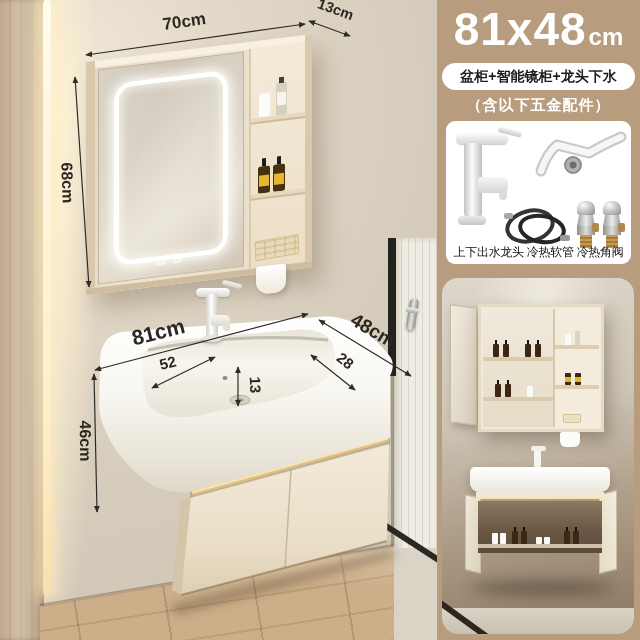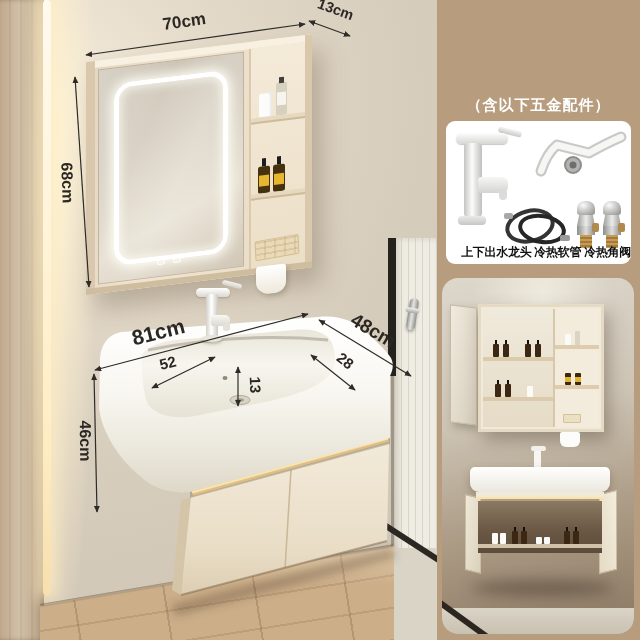--- a/index.html
+++ b/index.html
@@ -145,22 +145,22 @@
   .valve { position:absolute; width:18px; height:48px; }
   .vv-1 { left:3px; } .vv-2 { left:29px; }
   .v-cap  { height:14px; border-radius:8px 8px 3px 3px;
             background:radial-gradient(ellipse at 35% 30%, #fbfbfb, #b6b6b4 60%, #898987); }
   .v-cone { height:11px; background:linear-gradient(90deg,#9b9b99,#ebebe9 50%,#9b9b99);
             clip-path:polygon(12% 0,88% 0,100% 100%,0 100%); }
   .v-body { height:9px; background:linear-gradient(90deg,#8d8d8b,#dededc 50%,#8d8d8b); }
   .v-brass{ height:13px; margin:0 3px;
             background:repeating-linear-gradient(180deg,#c69b56 0 2px,#a37a3a 2px 4px); }
   .v-side { position:absolute; top:22px; right:-4px; width:7px; height:9px; background:#b08a4d; border-radius:2px; }
-  .hw-caption { position:absolute; bottom:3px; left:0; right:0; text-align:right; font-size:12px;
-            font-weight:700; color:#101010; white-space:nowrap; letter-spacing:-.3px; }
+  .hw-caption { position:absolute; bottom:3px; left:0; right:0; text-align:center; font-size:12px;
+            font-weight:400; color:#101010; white-space:nowrap; letter-spacing:-.3px; }
 
   
   .inset { position:absolute; top:278px; left:5px; right:6px; bottom:6px; border-radius:16px; overflow:hidden;
            background:linear-gradient(168deg,#ddd7cc 0%,#cdc4b5 38%,#ab9a84 68%,#8a7762 100%); }
   .in-glow { position:absolute; left:15%; top:0; width:74%; height:42%;
            background:radial-gradient(ellipse at 50% 18%, rgba(255,252,240,.6), transparent 70%); }
   .in-mcab { position:absolute; left:36px; top:26px; width:126px; height:128px; background:#f1e9da;
            border:3px solid #e5dac4; box-shadow:5px 8px 16px rgba(68,52,36,.35); }
   .in-mcab-main { position:absolute; left:2px; top:2px; width:70px; height:118px;
            background:linear-gradient(#f0eadc,#e5dbc6); }
@@ -339,20 +339,24 @@
       <text class="dim-text" x="160" y="339" font-size="21" font-weight="700" text-anchor="middle" transform="rotate(-14 160 339)">81cm</text>
       <text class="dim-text" x="370" y="336" font-size="19" font-weight="700" text-anchor="middle" transform="rotate(31 370 336)">48cm</text>
       <text class="dim-text" x="169" y="368" font-size="15" text-anchor="middle" transform="rotate(-14 169 368)">52</text>
       <text class="dim-text" x="342" y="365" font-size="15" text-anchor="middle" transform="rotate(38 342 365)">28</text>
       <text class="dim-text" x="250" y="385" font-size="15" text-anchor="middle" transform="rotate(88 250 385)">13</text>
       <text class="dim-text" x="80" y="441" font-size="16" text-anchor="middle" transform="rotate(89 80 441)">46cm</text>
     </svg>
   </div>
 
   <aside class="panel">
+    <div class="size-badge">
+      <span class="num">81x48</span><span class="unit">cm</span>
+    </div>
+    <div class="bundle-pill">盆柜+智能镜柜+龙头下水</div>
     <div class="accessories-note">（含以下五金配件）</div>
 
     <div class="hw-card">
       <div class="hw-faucet">
         <div class="fg-lever"></div>
         <div class="fg-arm"></div>
         <div class="fg-body"></div>
         <div class="fg-spout"></div>
         <div class="fg-tip"></div>
         <div class="fg-base"></div>

